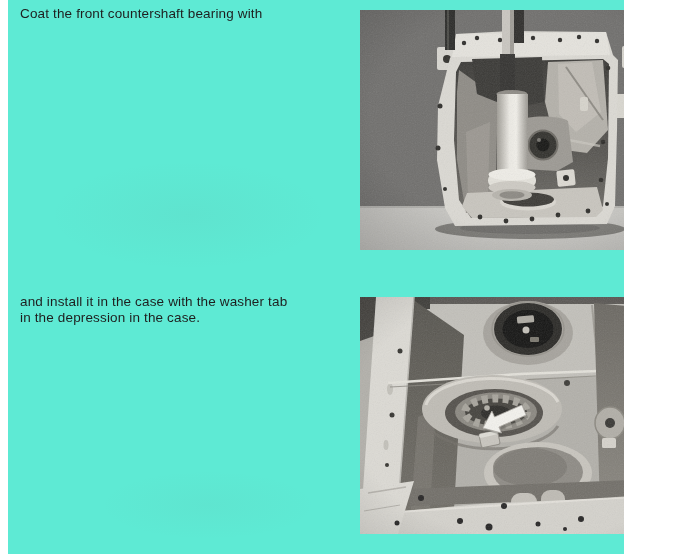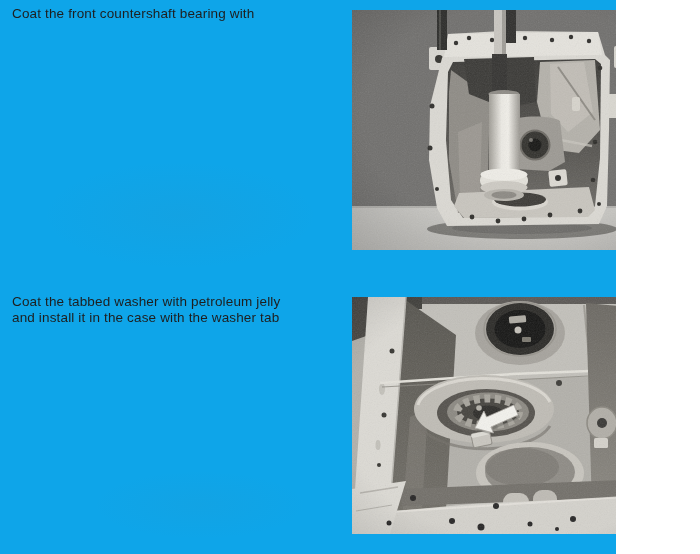--- a/index.html
+++ b/index.html
@@ -1,19 +1,20 @@
 <!DOCTYPE html>
 <html><head>
 <meta charset="utf-8">
 <style>
   html,body { margin:0; padding:0; background:#ffffff; }
   .page {
     position:relative; width:616px; height:554px; overflow:hidden;
-    background:#0ea5e9;
+    background:#5eead4;
     font-family:"Liberation Sans", sans-serif;
+    margin-left:8px;
   }
   .text-block {
     position:absolute; left:12px;
     font-size:13.5px; line-height:16.4px; letter-spacing:0.15px;
     color:#1e1e1e;
   }
   .tb1 { top:6px; }
   .tb2 { top:294px; }
   .photo { position:absolute; left:352px; margin:0; padding:0; }
   .ph1 { top:10px;  width:344px; height:240px; }
@@ -31,22 +32,22 @@
 <div class="page">
 
   <div class="smudge sm1"></div>
   <div class="smudge sm2"></div>
 
   <div class="text-block tb1">
     <div class="line">Coat the front countershaft bearing with</div>
   </div>
 
   <div class="text-block tb2">
-    <div class="line">Coat the tabbed washer with petroleum jelly</div>
     <div class="line">and install it in the case with the washer tab</div>
+    <div class="line">in the depression in the case.</div>
   </div>
 
   <figure class="photo ph1" role="img" aria-label="Black-and-white photo: bearing driver and press shaft pressing the front countershaft bearing into the transmission case">
     <svg viewBox="0 0 344 240" preserveAspectRatio="none">
       <defs>
         <linearGradient id="cylGrad1" x1="0" y1="0" x2="1" y2="0">
           <stop offset="0" stop-color="#9f9c95"></stop>
             <stop offset="0.4" stop-color="#eceae4"></stop>
           <stop offset="0.62" stop-color="#f1efe9"></stop>
             <stop offset="1" stop-color="#98958f"></stop>

